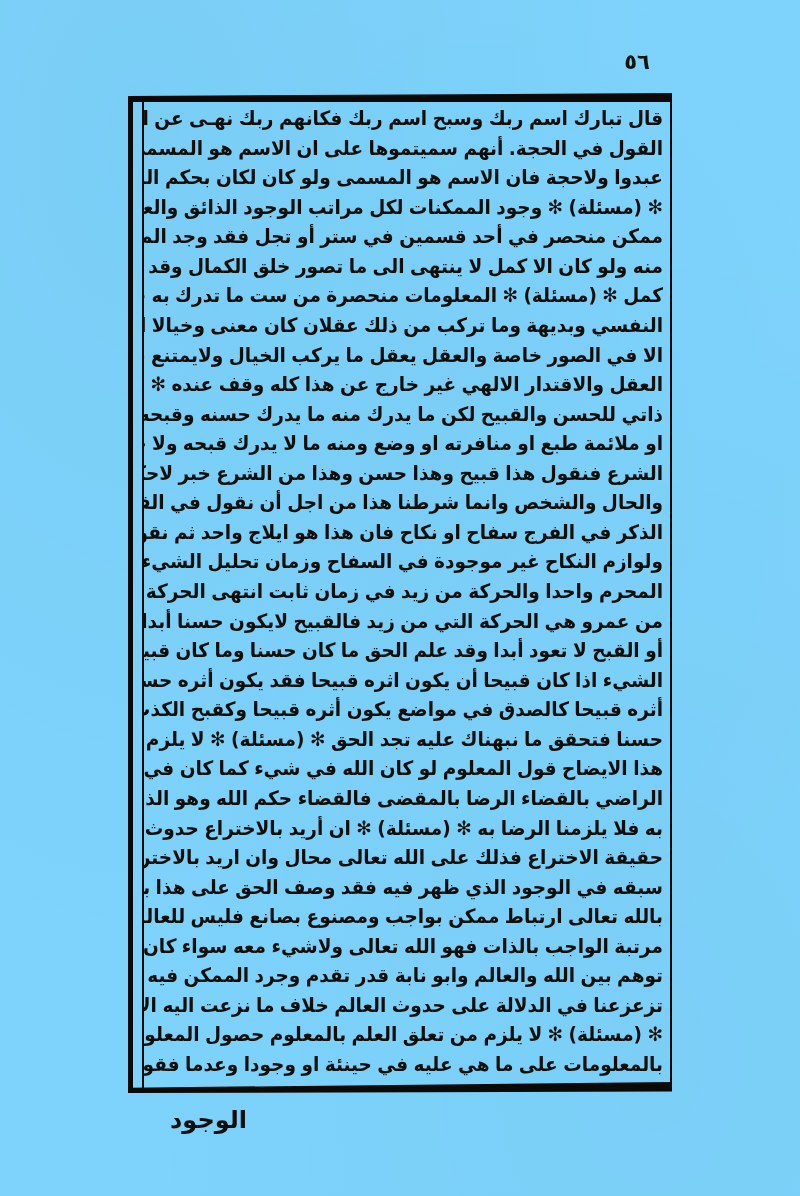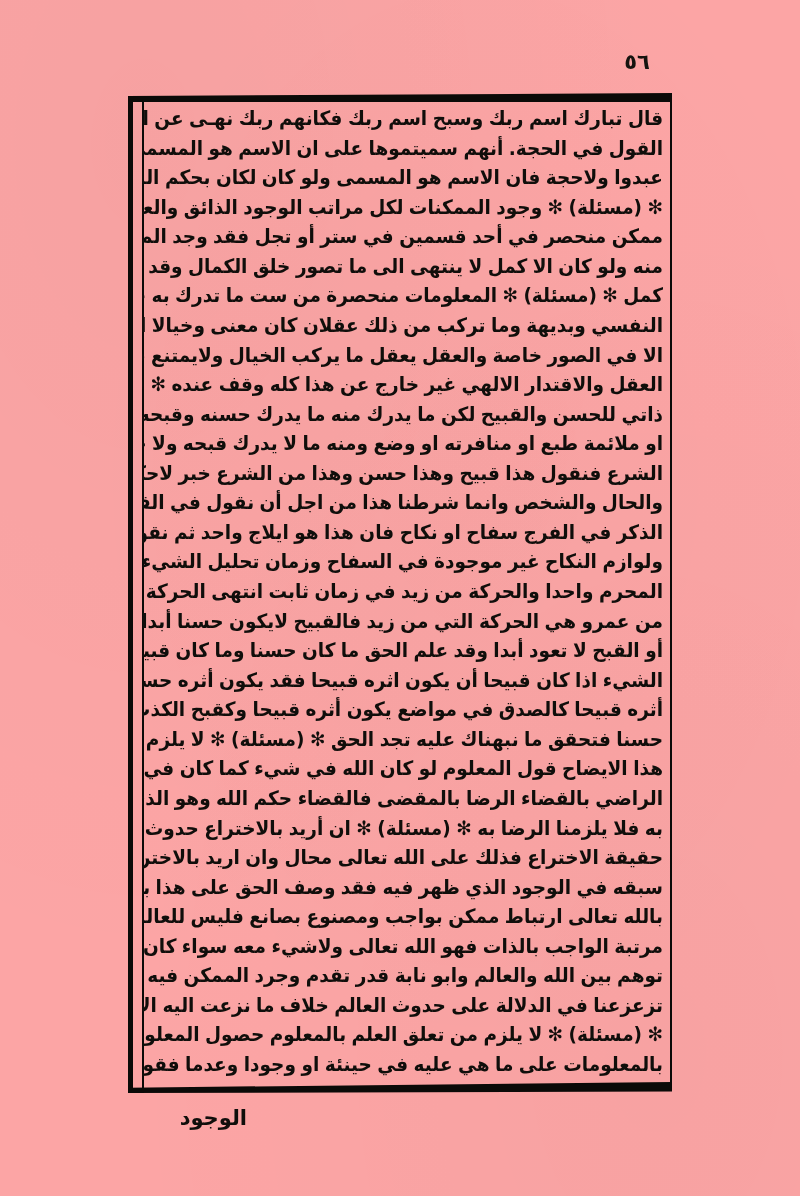--- a/index.html
+++ b/index.html
@@ -7,21 +7,21 @@
     margin: 0;
     padding: 0;
     background: #ffffff;
   }
 
   .page {
     position: relative;
     width: 800px;
     height: 1196px;
     margin: 0 auto;
-    background: #fca5a5;
+    background: #7dd3fc;
     overflow: hidden;
     font-family: "DejaVu Sans", "Liberation Sans", sans-serif;
   }
 
   
   .paper-grain {
     position: absolute;
     inset: 0;
     background:
       radial-gradient(ellipse at 18% 12%, rgba(0,0,0,0.022), rgba(0,0,0,0) 58%),
@@ -132,21 +132,21 @@
   .text-line.partial {
     text-align-last: right;
   }
 
   
   .catchword {
     position: absolute;
     top: 1106px;
     right: 553px;
     font-family: "DejaVu Sans", "Liberation Sans", sans-serif;
-    font-size: 21px;
+    font-size: 24px;
     font-weight: 700;
     color: #100e0b;
     direction: rtl;
     white-space: nowrap;
   }
 </style>
 </head>
 <body>
 
 <div class="page">

